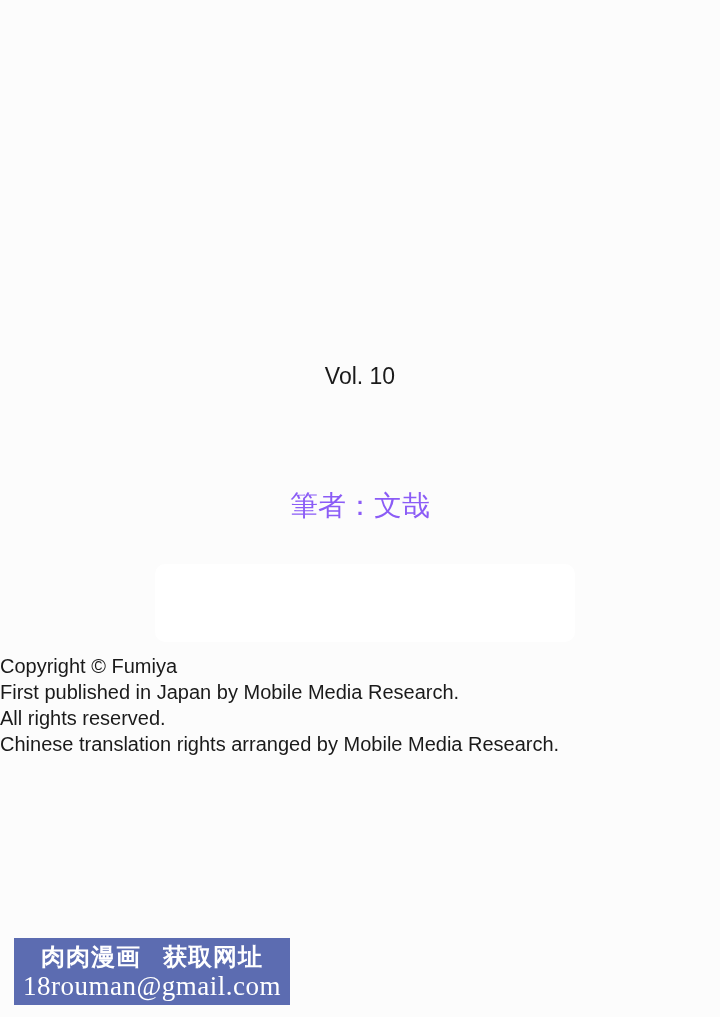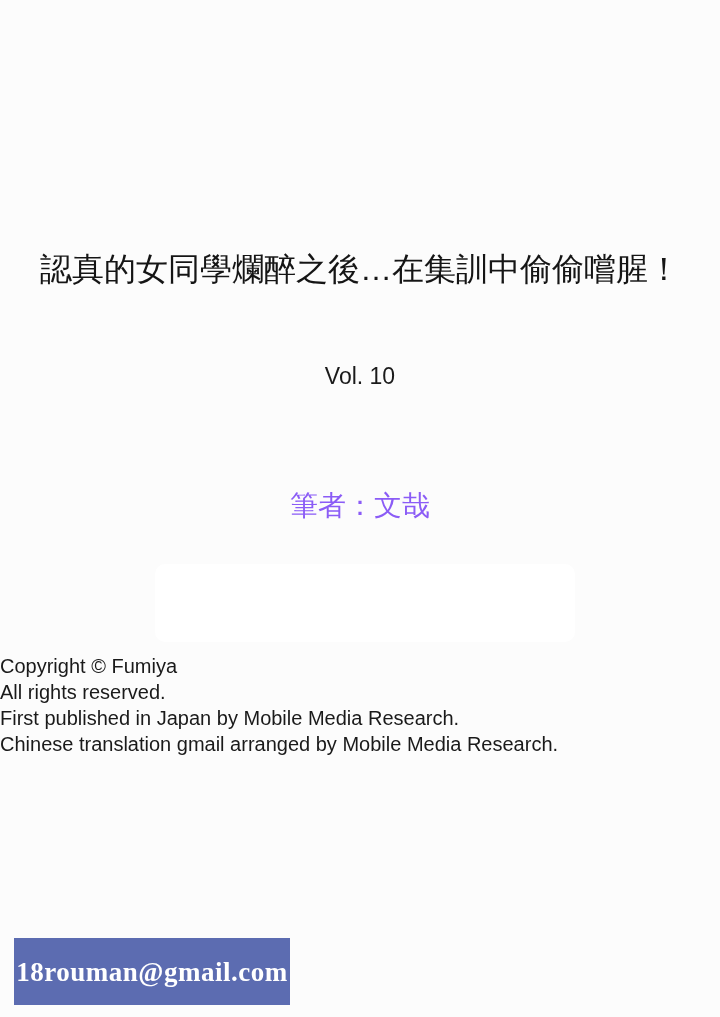--- a/index.html
+++ b/index.html
@@ -95,44 +95,47 @@
     display: flex;
     gap: 22px;
     font-size: 24px;
     font-weight: 700;
     letter-spacing: 1px;
     line-height: 28px;
     white-space: nowrap;
   }
   .watermark-line2 {
     font-family: "Liberation Serif", serif;
-    font-weight: 700;
+    font-weight: 400;
     font-size: 27px;
     line-height: 30px;
     letter-spacing: 0.5px;
     white-space: nowrap;
   }
 </style>
 </head>
 <body>
 
 <div class="page">
 
-  <div class="title">認真的女同學爛醉之後…在集訓中偷偷嚐腥！</div>
 
   <div class="volume">Vol. 10</div>
 
   <div class="author">筆者：文哉</div>
 
   <div class="logo-box"></div>
 
   <div class="copyright">
     <div>Copyright © Fumiya</div>
+    <div>First published in Japan by Mobile Media Research.</div>
     <div>All rights reserved.</div>
-    <div>First published in Japan by Mobile Media Research.</div>
-    <div>Chinese translation gmail arranged by Mobile Media Research.</div>
+    <div>Chinese translation rights arranged by Mobile Media Research.</div>
   </div>
 
   <div class="watermark">
+    <div class="watermark-line1">
+      <span>肉肉漫画</span>
+      <span>获取网址</span>
+    </div>
     <div class="watermark-line2">18rouman@gmail.com</div>
   </div>
 
 </div>
 
 </body></html>

